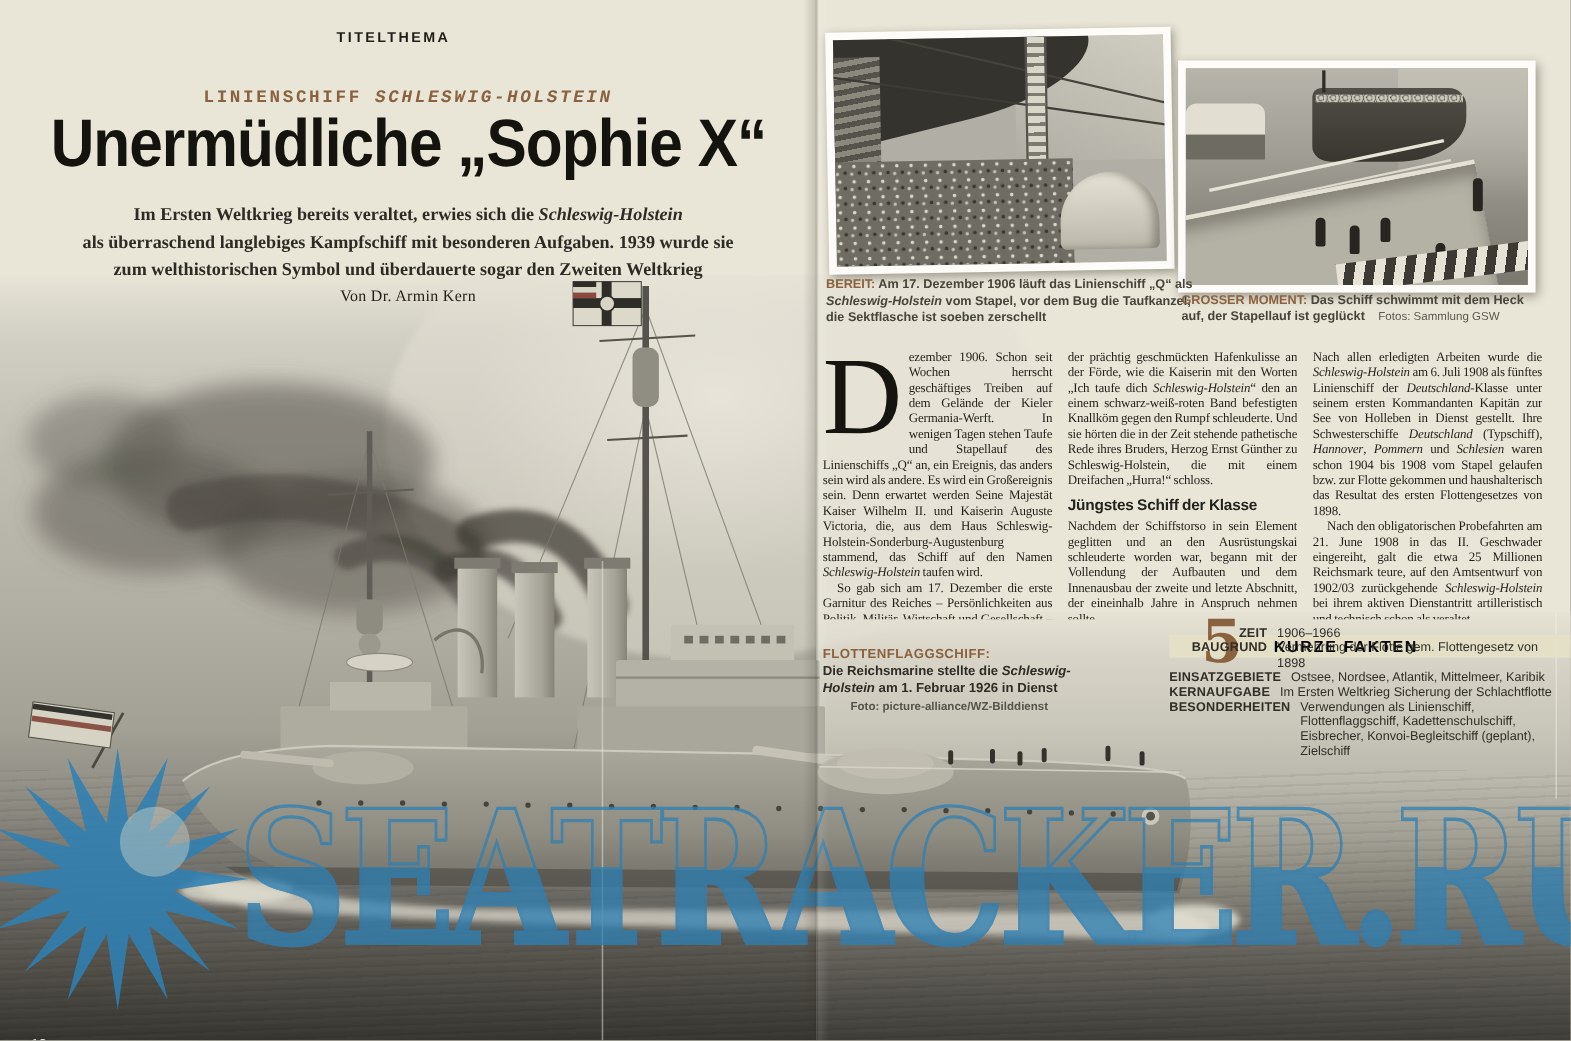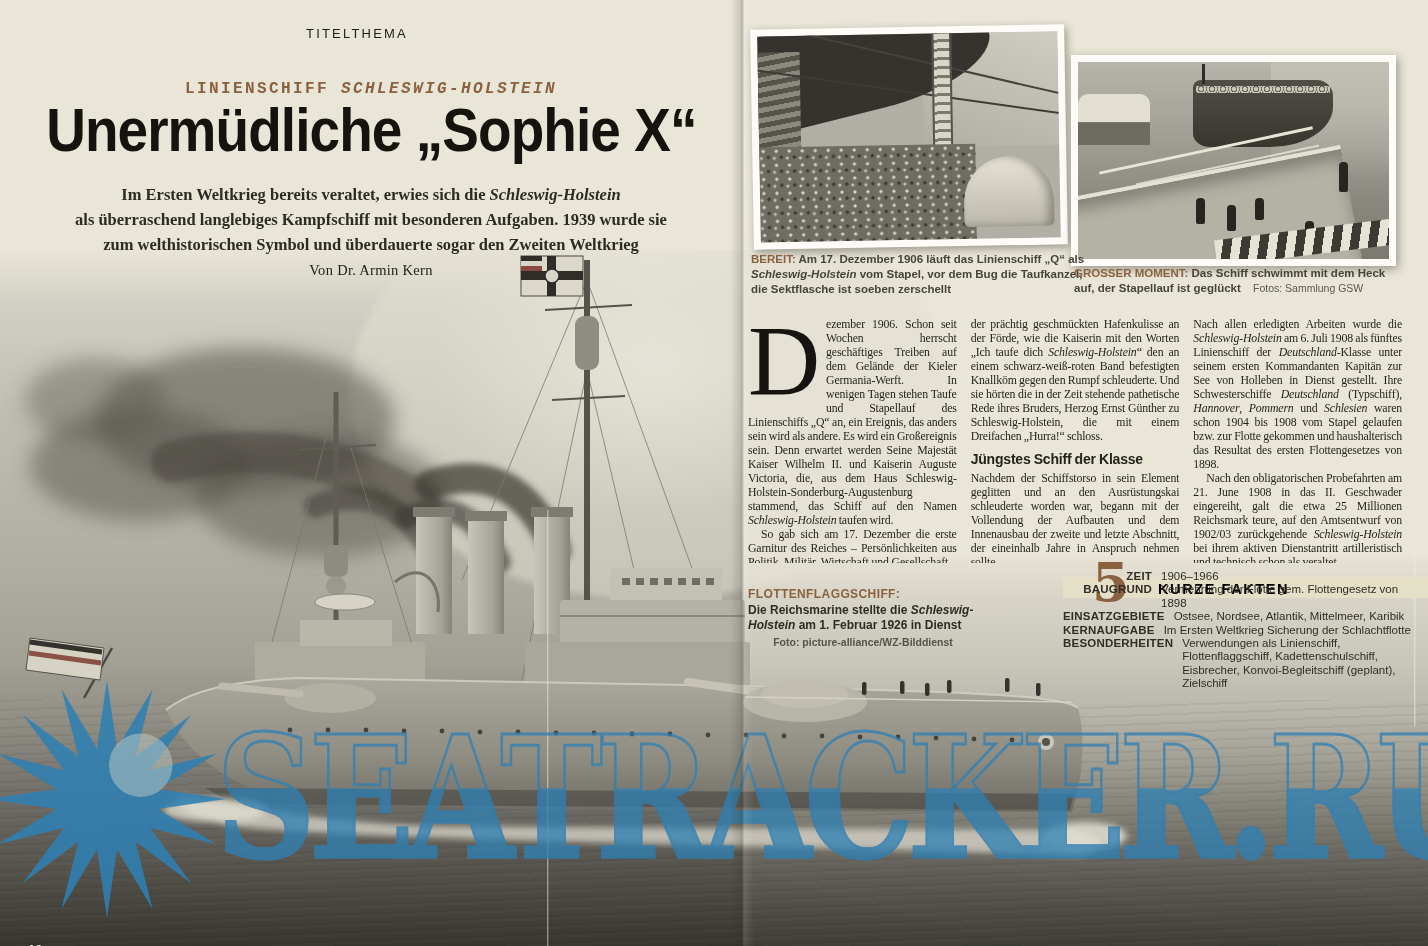--- a/index.html
+++ b/index.html
@@ -13,21 +13,21 @@
   .photo-left:after{content:"";position:absolute;inset:0;
     background:radial-gradient(ellipse 320px 230px at 88% 16%,rgba(240,237,227,.85),rgba(240,237,227,0) 70%);}
   .photo-right{position:absolute;left:742px;top:556px;width:686px;height:390px;z-index:5;
     background:linear-gradient(180deg,#e6e3d5 0,#d8d5c8 40px,#c9c6ba 105px,#b9b6ab 155px,#a19f94 205px,#868379 250px,#605e57 315px,#3e3d37 390px);}
   .sea-texture{position:absolute;left:0;top:700px;width:1428px;height:246px;z-index:6;opacity:.5;
     background:repeating-linear-gradient(178deg,rgba(15,15,13,.10) 0 2px,rgba(255,255,255,.03) 2px 5px,rgba(0,0,0,0) 5px 9px);}
   .ship-svg{position:absolute;left:0;top:250px;width:1428px;height:696px;z-index:12;}
   .gutter{position:absolute;left:730px;top:0;width:24px;height:946px;z-index:45;pointer-events:none;
     background:linear-gradient(90deg,rgba(50,45,35,0),rgba(50,45,35,.16) 42%,rgba(40,35,25,.26) 50%,rgba(255,255,255,.10) 60%,rgba(50,45,35,0));}
   
-  .titelthema{position:absolute;left:306px;top:26px;z-index:50;font-weight:400;font-size:13px;letter-spacing:2.2px;color:#1f1e18;}
+  .titelthema{position:absolute;left:306px;top:26px;z-index:50;font-weight:700;font-size:13px;letter-spacing:2.2px;color:#1f1e18;}
   .kicker{position:absolute;left:0;top:80px;width:742px;z-index:50;text-align:center;font-weight:700;font-size:16px;letter-spacing:2.4px;color:#8a6240;font-family:Liberation Mono, monospace;}
   .headline{position:absolute;left:0;top:100px;width:742px;z-index:50;text-align:center;white-space:nowrap;}
   .headline span{display:inline-block;transform:scaleX(.9);transform-origin:center;
     font-weight:700;font-size:61px;line-height:1;letter-spacing:-1px;color:#14130e;}
   .intro{position:absolute;left:0;top:182px;width:742px;z-index:50;text-align:center;
     font-family:"Liberation Serif",serif;font-weight:700;font-size:16.5px;line-height:25px;color:#2d2b24;}
   .intro .line{white-space:nowrap;}
   .byline{font-weight:400;font-size:14.5px;letter-spacing:.3px;margin-top:1px;color:#232119;}
   .pagenum{position:absolute;z-index:55;font-weight:700;font-size:13px;color:#f3f1e9;text-shadow:0 0 3px rgba(0,0,0,.55);margin-top:44px;}
   .pg-left{left:28px;top:898px;}

